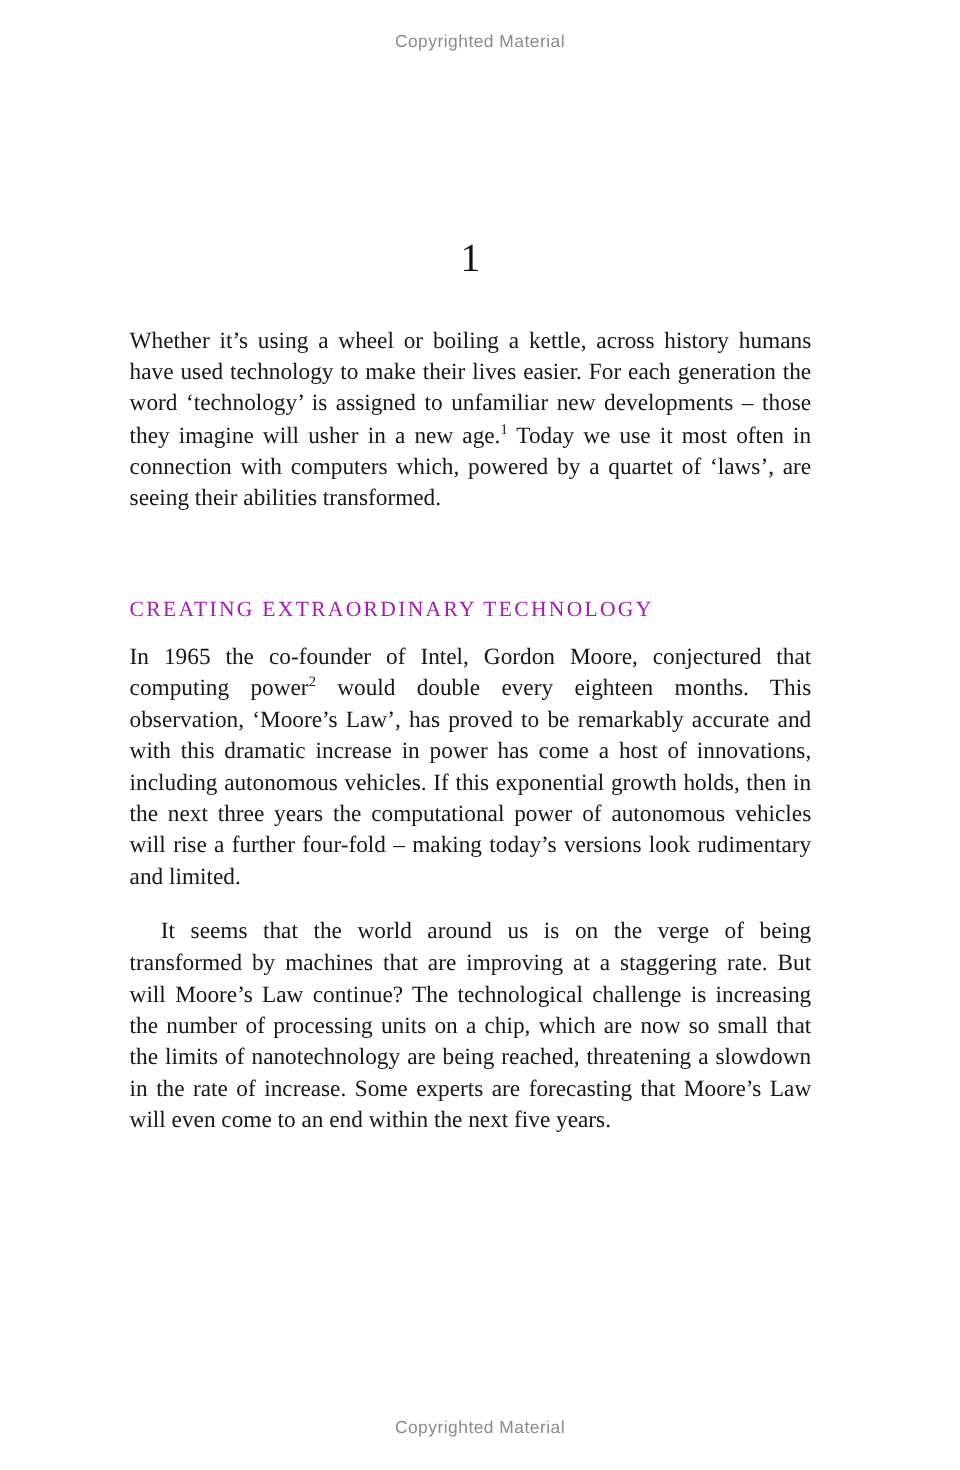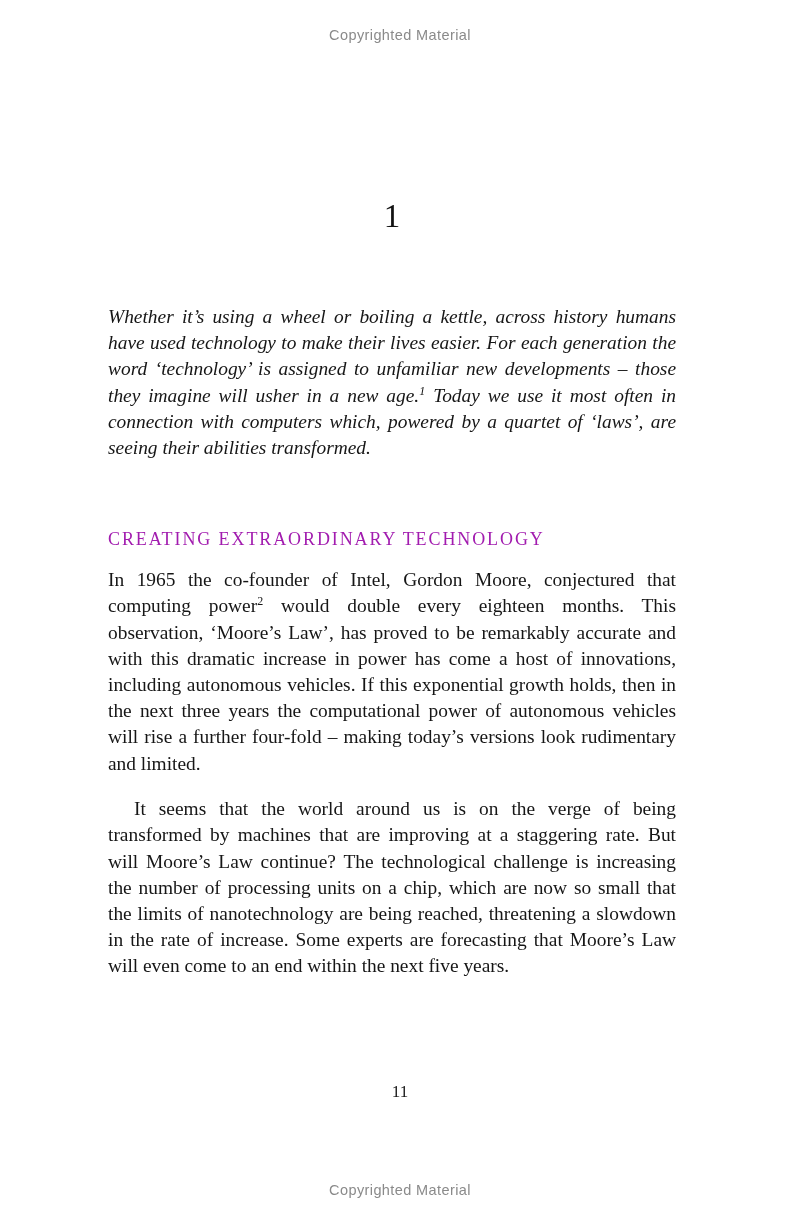--- a/index.html
+++ b/index.html
@@ -82,21 +82,21 @@
 
   
   .body-text {
     font-size: 19.4px;
     line-height: 26.2px;
     text-align: justify;
     text-justify: inter-word;
     hyphens: manual;
     color: #161616;
   }
-  .body-text.first-para { margin-top: 68px; font-style: italic; }
+  .body-text.first-para { margin-top: 36px; }
   .body-text.after-heading { margin-top: 16px; }
   .body-text.continued {
     margin-top: 12px;
     text-indent: 26px;
   }
 
   .fn {
     font-size: 0.62em;
     vertical-align: super;
     line-height: 0;
@@ -128,17 +128,16 @@
     <p class="body-text first-para"><span>Whether it’s using a wheel or boiling a kettle, across history humans have used technology to make their lives easier. For each generation the word ‘technology’ is assigned to unfamiliar new developments – those they imagine will usher in a new age.</span><span class="fn">1</span><span> Today we use it most often in connection with computers which, powered by a quartet of ‘laws’, are seeing their abilities transformed.</span></p>
 
     <h2 class="section-heading">Creating Extraordinary Technology</h2>
 
     <p class="body-text after-heading"><span>In 1965 the co-founder of Intel, Gordon Moore, conjectured that computing power</span><span class="fn">2</span><span> would double every eighteen months. This observation, ‘Moore’s Law’, has proved to be remarkably accurate and with this dramatic increase in power has come a host of innovations, including autonomous vehicles. If this exponential growth holds, then in the next three years the com­putational power of autonomous vehicles will rise a further four-fold – making today’s versions look rudimentary and limited.</span></p>
 
     <p class="body-text continued">It seems that the world around us is on the verge of being transformed by machines that are improving at a staggering rate. But will Moore’s Law continue? The technological challenge is increasing the number of processing units on a chip, which are now so small that the limits of nanotechnology are being reached, threatening a slowdown in the rate of increase. Some experts are forecasting that Moore’s Law will even come to an end within the next five years.</p>
 
   </div>
 
-  <div class="folio">11</div>
 
   <div class="watermark watermark-bottom">Copyrighted Material</div>
 
 </div>
 
 </body></html>

